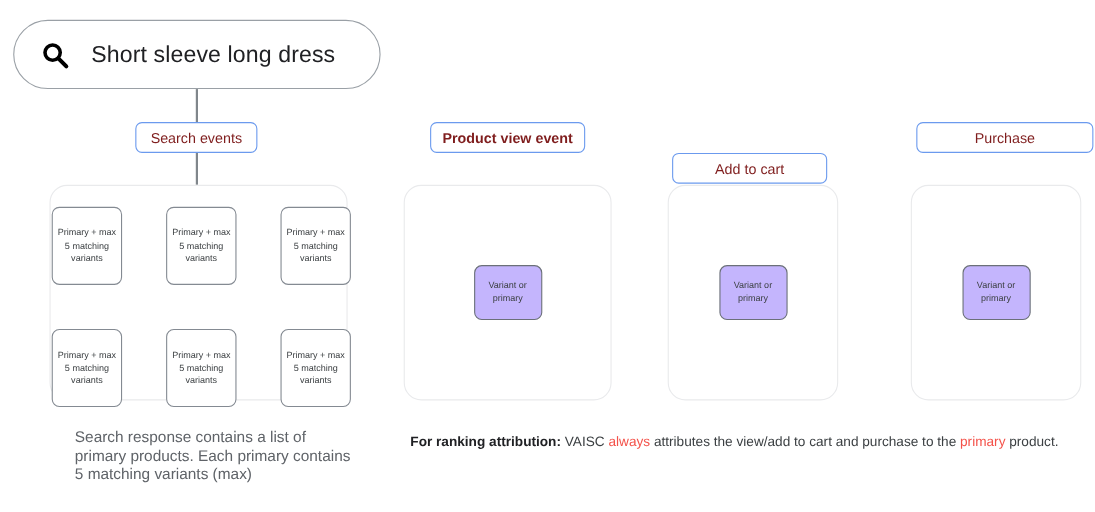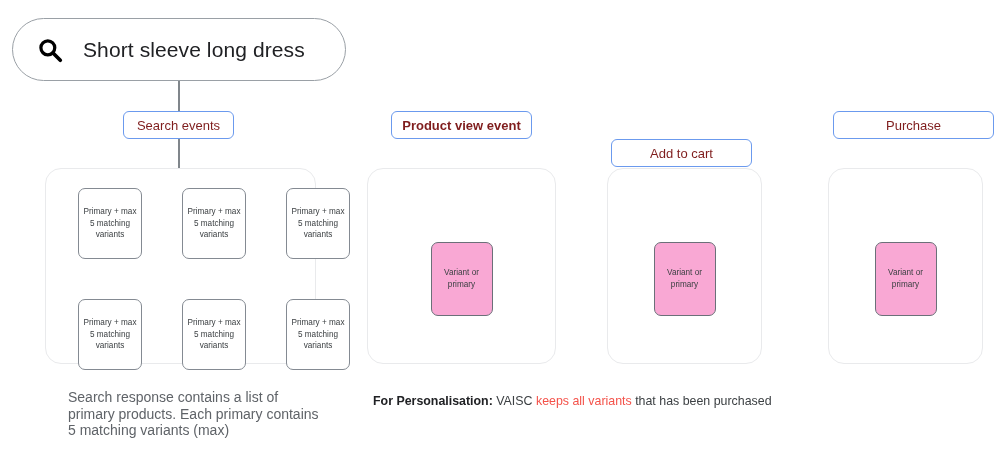--- a/index.html
+++ b/index.html
@@ -87,21 +87,21 @@
     z-index: 1;
   }
   #panel-search  { left: 45px;  top: 168px; width: 271px; height: 196px; }
   #panel-view    { left: 367px; top: 168px; width: 189px; height: 196px; }
   #panel-cart    { left: 607px; top: 168px; width: 155px; height: 196px; }
   #panel-buy     { left: 828px; top: 168px; width: 155px; height: 196px; }
 
   
   .primary-grid {
     position: absolute;
-    left: 32px;
+    left: 1px;
     top: 19px;
     display: grid;
     grid-template-columns: repeat(3, 64px);
     grid-template-rows: repeat(2, 71px);
     column-gap: 15px;
     row-gap: 14px;
     gap: 40px;
   }
   .primary-card {
     box-sizing: border-box;
@@ -116,35 +116,34 @@
     line-height: 11.5px;
     color: #3c4043;
     padding: 2px;
   }
 
   
   .variant-card {
     position: absolute;
     box-sizing: border-box;
     width: 62px;
-    height: 74px;
+    height: 50px;
     border: 1px solid #6b7079;
     border-radius: 7px;
-    background: #f9a8d4;
+    background: #c4b5fd;
     display: flex;
     align-items: center;
     justify-content: center;
     text-align: center;
     font-size: 8.2px;
     line-height: 12px;
     color: #3c4043;
     left: 50%;
     top: 50%;
     transform: translate(-50%, -50%);
-    margin-top: 13px;
   }
 
   
   .caption-left {
     position: absolute;
     left: 68px;
     top: 389px;
     width: 260px;
     font-size: 14px;
     line-height: 16.5px;
@@ -202,15 +201,15 @@
 </div>
 
 <div class="panel" id="panel-buy">
   <div class="variant-card">Variant or primary</div>
 </div>
 
 <div class="caption-left">Search response contains a list of primary products. Each primary contains 5 matching variants (max)</div>
 
 <div class="notes">
   <div class="note-line">
-    <b>For Personalisation:</b><span> VAISC </span><span class="hl">keeps all variants</span><span> that has been purchased</span>
+    <b>For ranking attribution:</b><span> VAISC </span><span class="hl">always</span><span> attributes the view/add to cart and purchase to the </span><span class="hl">primary</span><span> product.</span>
   </div>
 </div>
 
 </body></html>

